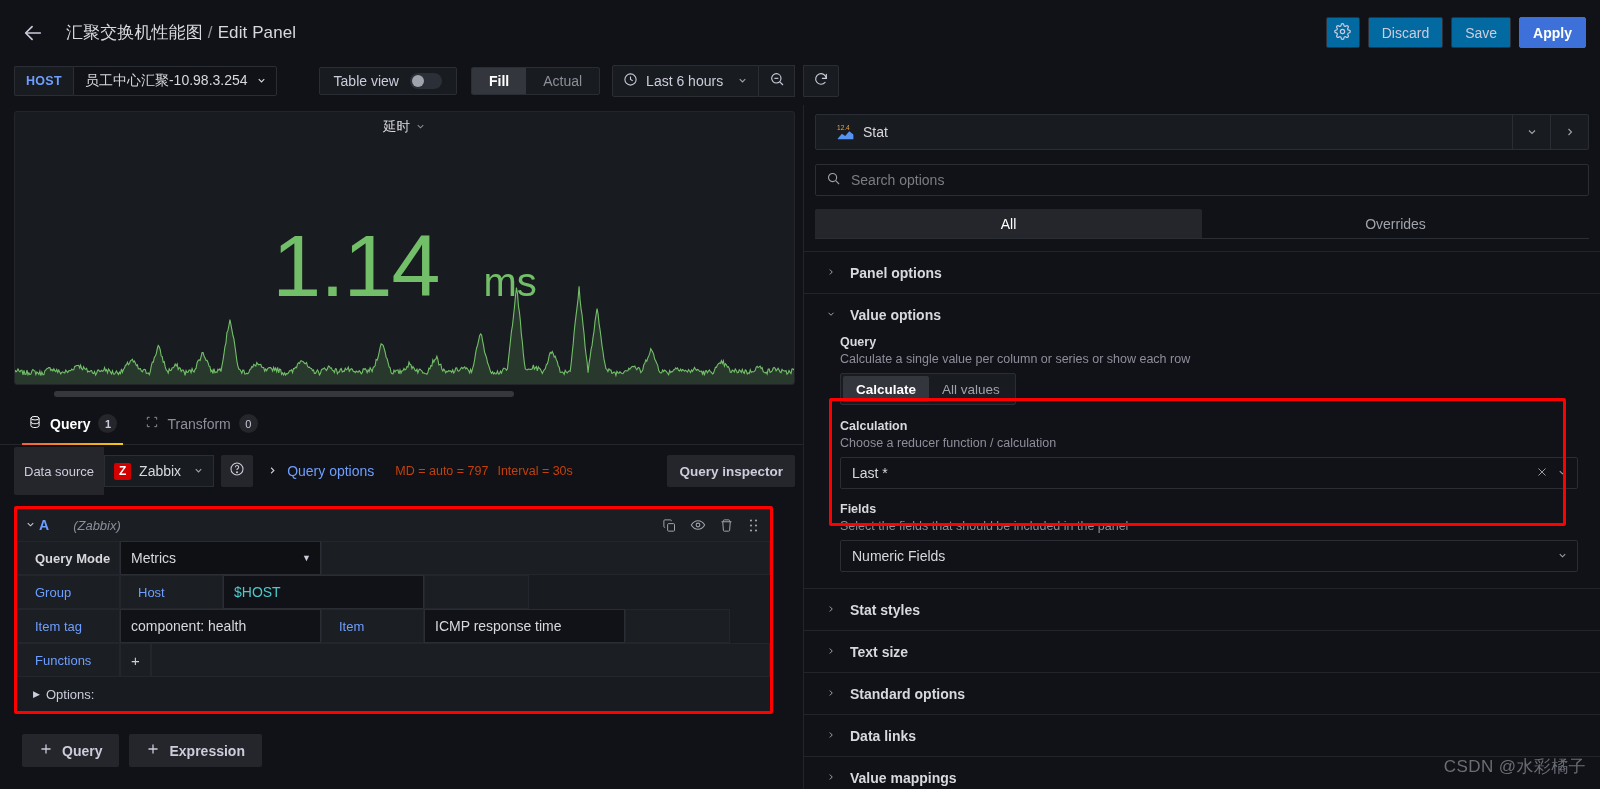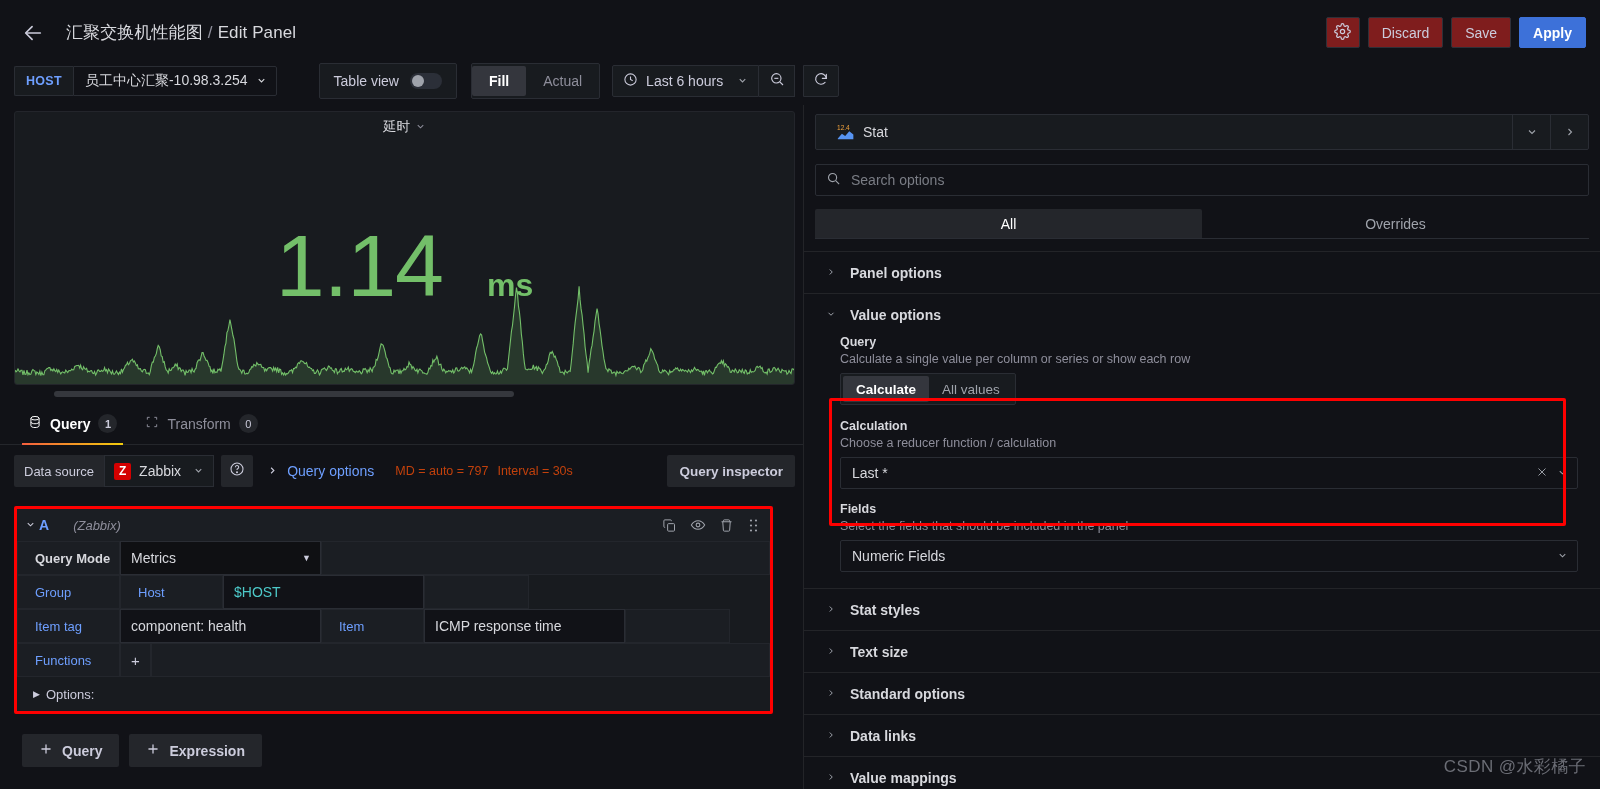--- a/index.html
+++ b/index.html
@@ -26,21 +26,21 @@
   .back-arrow svg { display: block; }
   .crumb {
     margin-left: 18px; font-size: 17px; color: #d8d9de; letter-spacing: .1px;
     display: flex; align-items: center; gap: 0px; white-space: nowrap;
   }
   .crumb .dash { color: #8e8e9b; margin: 0 5px; }
   .crumb .cur { color: #d8d9de; }
   .topbar-right { margin-left: auto; display: flex; align-items: center; gap: 8px; }
   .btn {
     height: 31px; padding: 0 13px; border-radius: 2px;
-    background: #7f1d1d; border: 1px solid #2f3038;
+    background: #0369a1; border: 1px solid #2f3038;
     color: #ccccdc; font-size: 14px; font-weight: 500;
     display: flex; align-items: center; justify-content: center; cursor: pointer;
   }
   .btn.icon-btn { width: 34px; padding: 0; }
   .btn.primary { background: #3d71d9; border-color: #3d71d9; color: #fff; font-weight: 600; }
 
   
   .subbar {
     height: 48px; flex: 0 0 48px; display: flex; align-items: center;
     padding: 0 14px 0 14px; gap: 0px;
@@ -52,21 +52,21 @@
     border-radius: 2px 0 0 2px; color: #6e9fff; font-size: 12.5px; font-weight: 600;
     letter-spacing: .3px;
   }
   .var-value {
     height: 30px; min-width: 200px; padding: 0 9px 0 11px; display: flex; align-items: center;
     gap: 8px; background: #111217; border: 1px solid #2a2d34; border-radius: 0 2px 2px 0;
     color: #d8d9de; font-size: 14px; cursor: pointer;
   }
   .spacer-flex { flex: 0 0 42px; }
   .seg-group {
-    display: flex; align-items: center; height: 36px;
+    display: flex; align-items: center; height: 28px;
     background: #181b1f; border: 1px solid #2a2d34; border-radius: 2px; overflow: hidden;
   }
   .tableview {
     display: flex; align-items: center; gap: 11px; padding: 0 14px; height: 32px;
     color: #ccccdc; font-size: 14px; cursor: pointer;
   }
   .switch { width: 32px; height: 16px; border-radius: 9px; background: #2b2f38; position: relative; }
   .switch::after {
     content: ''; position: absolute; left: 2px; top: 2px; width: 12px; height: 12px;
     border-radius: 50%; background: #9fa3ab;
@@ -108,21 +108,21 @@
     font-size: 13.5px; color: #d8d9de; font-weight: 500;
   }
   .panel-header .chev { color: #8e8e9b; }
   .stat-body { position: absolute; inset: 26px 0 0 0; }
   .stat-value {
     position: absolute; left: 0; right: 0; top: 84px;
     display: flex; align-items: baseline; justify-content: center; gap: 6px;
     color: #73bf69; line-height: 1;
   }
   .stat-num { font-size: 88px; font-weight: 500; letter-spacing: -1px; }
-  .stat-unit { font-size: 32px; font-weight: 700; margin-left: 38px; }
+  .stat-unit { font-size: 40px; font-weight: 400; margin-left: 38px; }
   .spark { position: absolute; left: 0; right: 0; bottom: 0; height: 110px; }
   .spark svg { display: block; width: 100%; height: 100%; }
   .hscroll-track { margin: 6px 0 0 40px; width: 460px; height: 6px; background: #35373d; border-radius: 3px; }
   .panel-resize { position:absolute; right: 1px; top: 170px; width: 4px; height: 60px; }
 
   
   .qtabs { display: flex; align-items: flex-end; gap: 0; padding: 0 0 0 14px;
            border-bottom: 1px solid #24262b; height: 42px; margin-top: 6px; }
   .qtab {
     display: flex; align-items: center; gap: 8px; padding: 0 14px; height: 41px;
@@ -134,21 +134,21 @@
     background: linear-gradient(90deg,#f55f3e,#f2cc0d);
   }
   .count-pill {
     min-width: 19px; height: 19px; padding: 0 5px; border-radius: 10px; background: #24262b;
     color: #ccccdc; font-size: 11px; display: flex; align-items: center; justify-content: center;
   }
 
   
   .ds-row { display: flex; align-items: center; height: 34px; margin: 9px 8px 0 14px; gap: 0; }
   .ds-label {
-    height: 32px; display: flex; align-items: center; padding: 0 10px;
+    height: 48px; display: flex; align-items: center; padding: 0 10px;
     background: #24262b; color: #ccccdc; font-size: 13px; border-radius: 2px 0 0 2px;
   }
   .ds-pick {
     height: 32px; display: flex; align-items: center; gap: 8px; padding: 0 9px;
     background: #181b1f; border: 1px solid #2a2d34; color: #d8d9de; font-size: 14px; cursor: pointer;
   }
   .z-badge { width: 17px; height: 17px; background: #d40000; color: #fff; font-size: 12px;
              font-weight: 700; display: flex; align-items: center; justify-content: center; border-radius: 2px; }
   .help-btn { width: 32px; height: 32px; display: flex; align-items: center; justify-content: center;
               background: #24262b; color: #ccccdc; cursor: pointer; margin-left: 7px; border-radius: 2px; }

